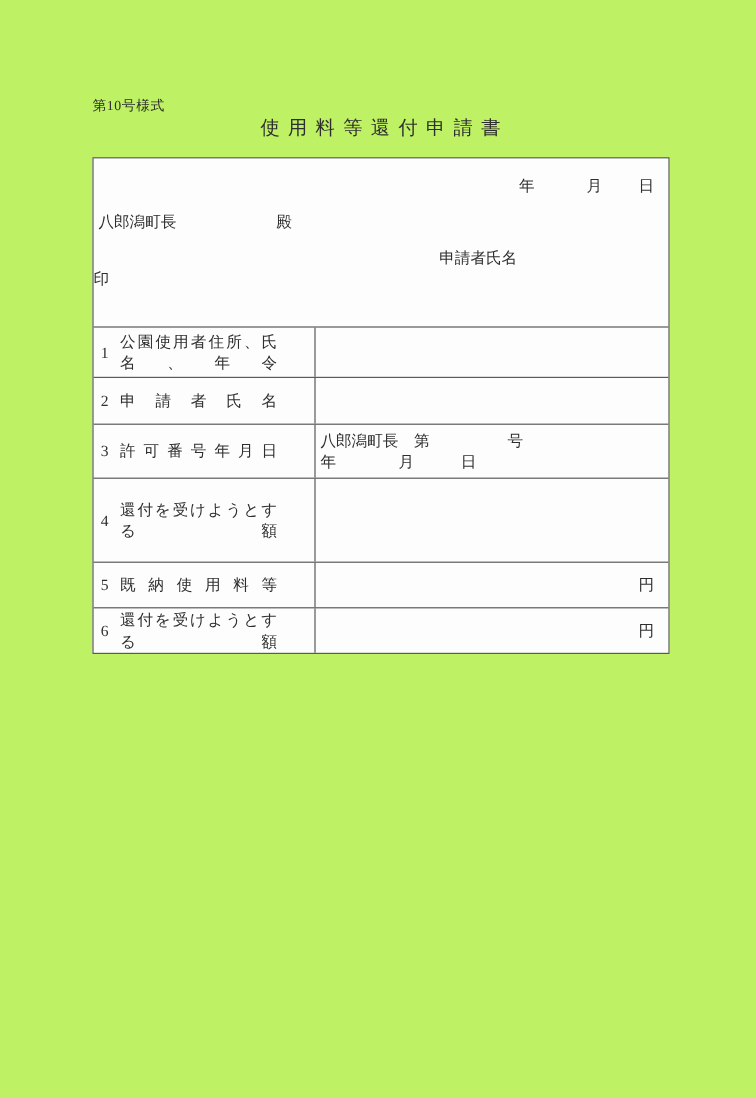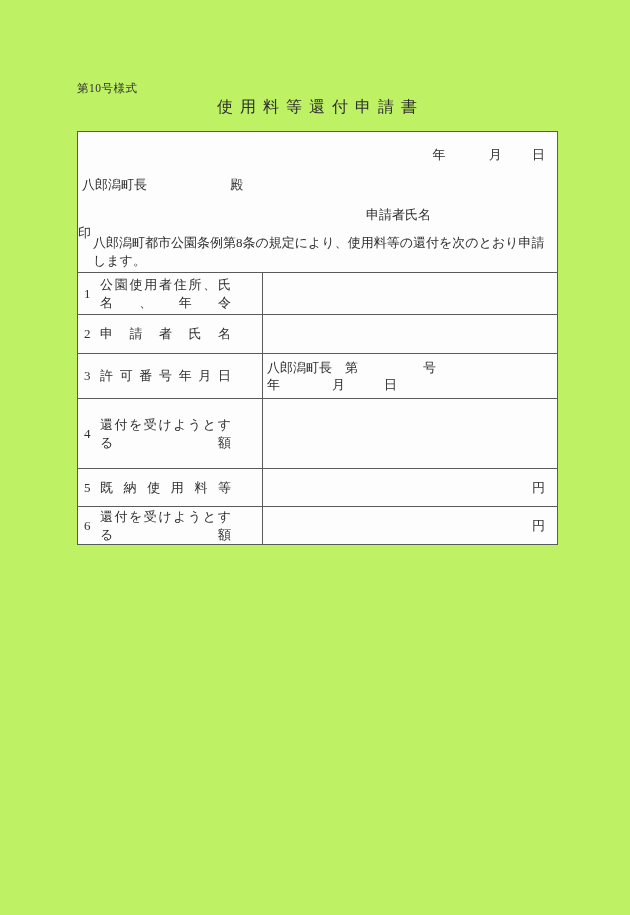--- a/index.html
+++ b/index.html
@@ -94,21 +94,20 @@
       </div>
       <div class="recipient-line">
         <span>八郎潟町長</span>
         <span class="honorific">殿</span>
       </div>
       <div class="applicant-line">
         <span class="a-name">申請者氏名</span>
         <span class="spacer"></span>
         <span class="a-seal">印</span>
       </div>
-      <div class="statement-line">八郎潟町都市公園条例第8条の規定により、使用料等の還付を次のとおり申請します。</div>
     </div>
 
     <div class="form-table">
 
       <div class="t-row h-r1">
         <div class="t-label-cell">
           <span class="row-num">1</span>
           <span class="row-lbl">公園使用者住所、氏名、年令</span>
         </div>
         <div class="t-value-cell"></div>

